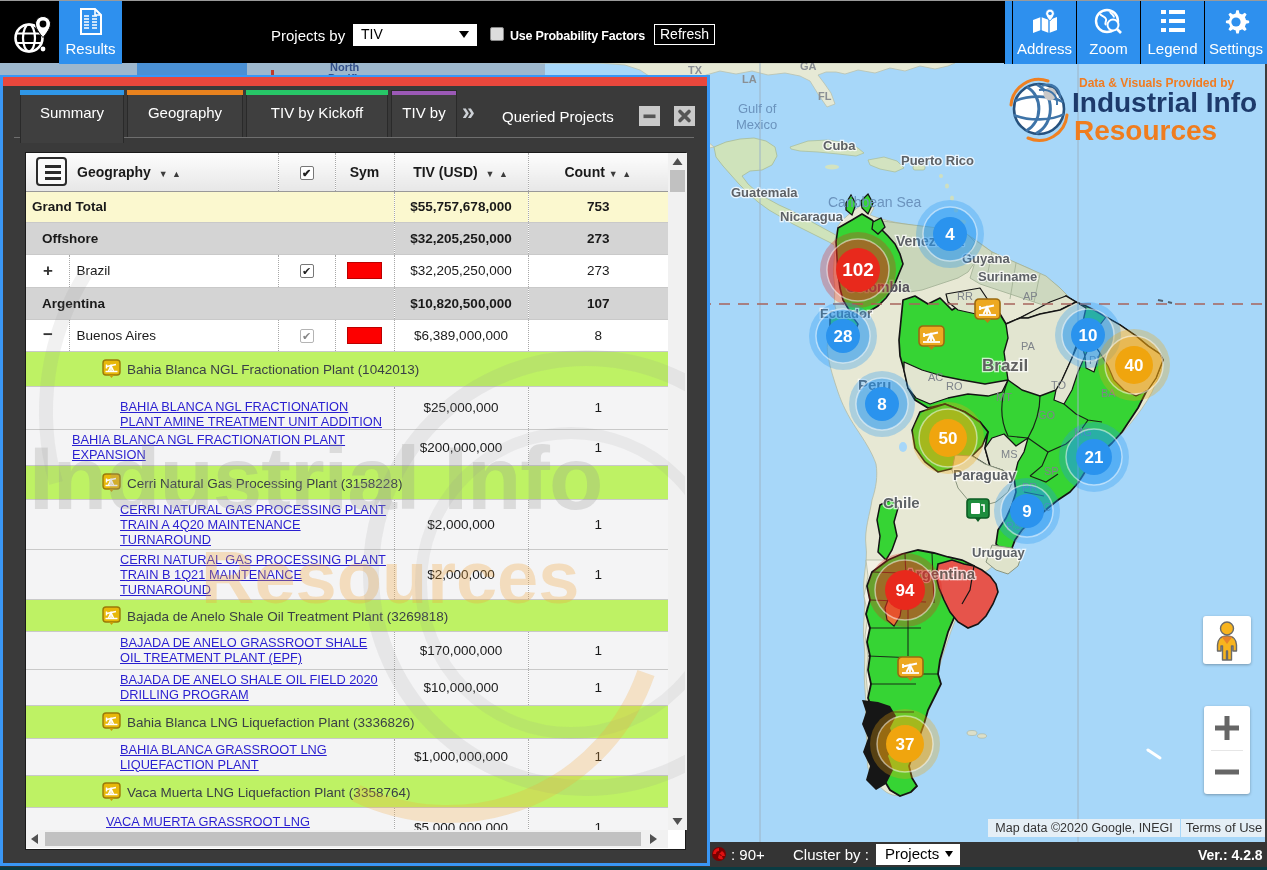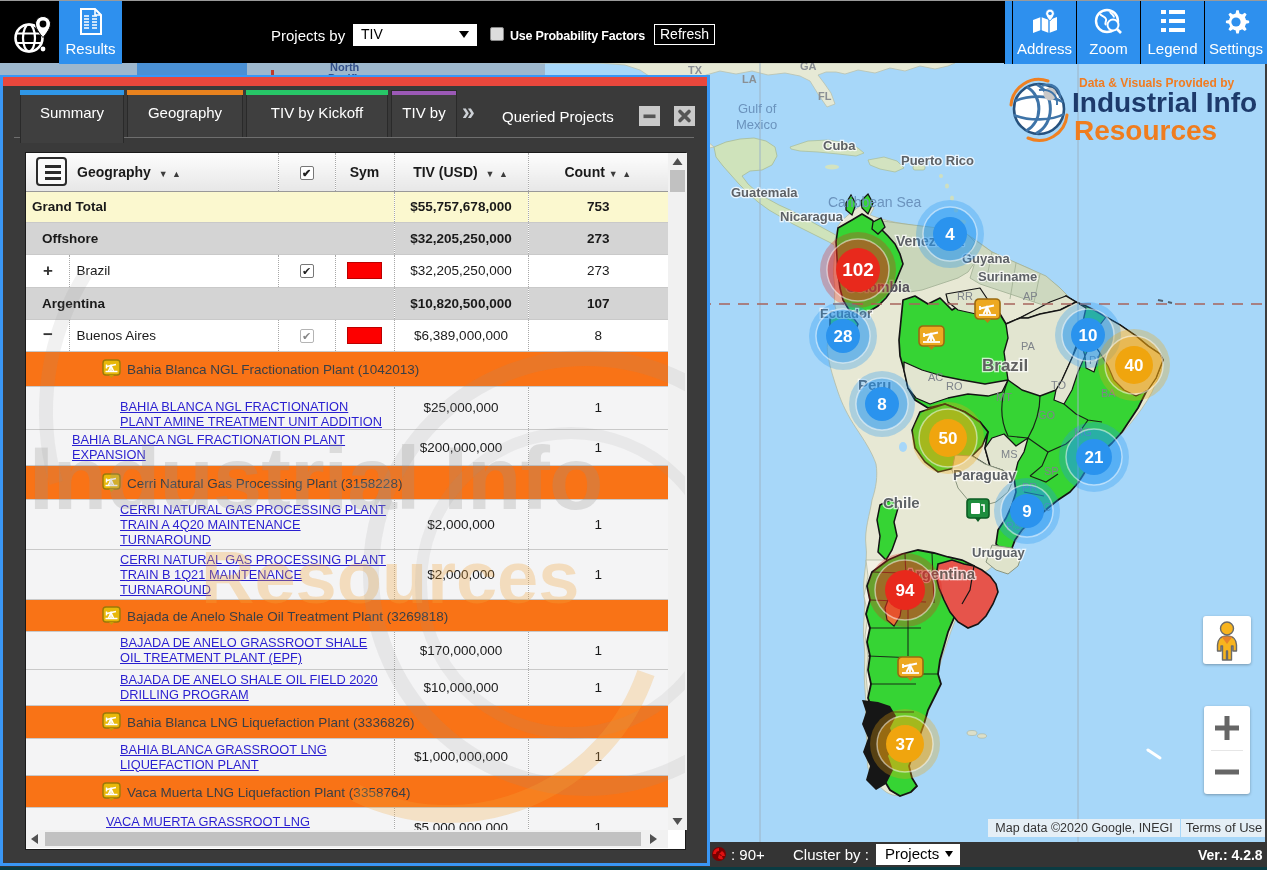--- a/index.html
+++ b/index.html
@@ -64,21 +64,21 @@
   #tclip { position:absolute; left:0; top:0; width:642px; height:677px; overflow:hidden; }
   table { border-collapse:collapse; table-layout:fixed; width:642px; font-family:"Liberation Sans", sans-serif; }
   td { vertical-align:middle; font-size:13.5px; color:#1a1a1a; border-bottom:1px solid #c9c9c9;
     overflow:hidden; }
   tr.hdr td { background:linear-gradient(#fdfdfd,#e7e7e7); border-bottom:1px solid #999;
     font-weight:bold; font-size:14px; }
   td.dl { border-left:1px dotted #a8a8a8; }
   tr.gt td { background:#fbf8cf; font-weight:bold; }
   tr.grp td { background:#d4d4d4; font-weight:bold; }
   tr.white td { background:#fff; }
-  tr.phdr td { background:#f97316; color:#3a3f46; }
+  tr.phdr td { background:#bef264; color:#3a3f46; }
   tr.lnk td { background:#f4f4f5; }
   .money, .cnt { text-align:center; }
   a.plink { color:#2a1fd0; font-size:12.8px; line-height:13.5px; text-decoration:underline; }
   .exp { font-size:17px; font-weight:bold; color:#333; padding-left:17px; }
   .cb { display:inline-block; width:14px; height:14px; background:#fff; border:1px solid #777;
     border-radius:2px; text-align:center; line-height:13px; font-size:11px; color:#222; }
   .sym { display:inline-block; width:35px; height:17px; background:#fd0000; border:1px solid #b00; vertical-align:middle; }
   .sort { font-size:9px; color:#3c3c3c; letter-spacing:1px; }
   #vscroll { position:absolute; left:642px; top:0; width:19px; height:677px; background:#f1f1f1; }
   #hscroll { position:absolute; left:0; top:677px; width:642px; height:18px; background:#f1f1f1; }

